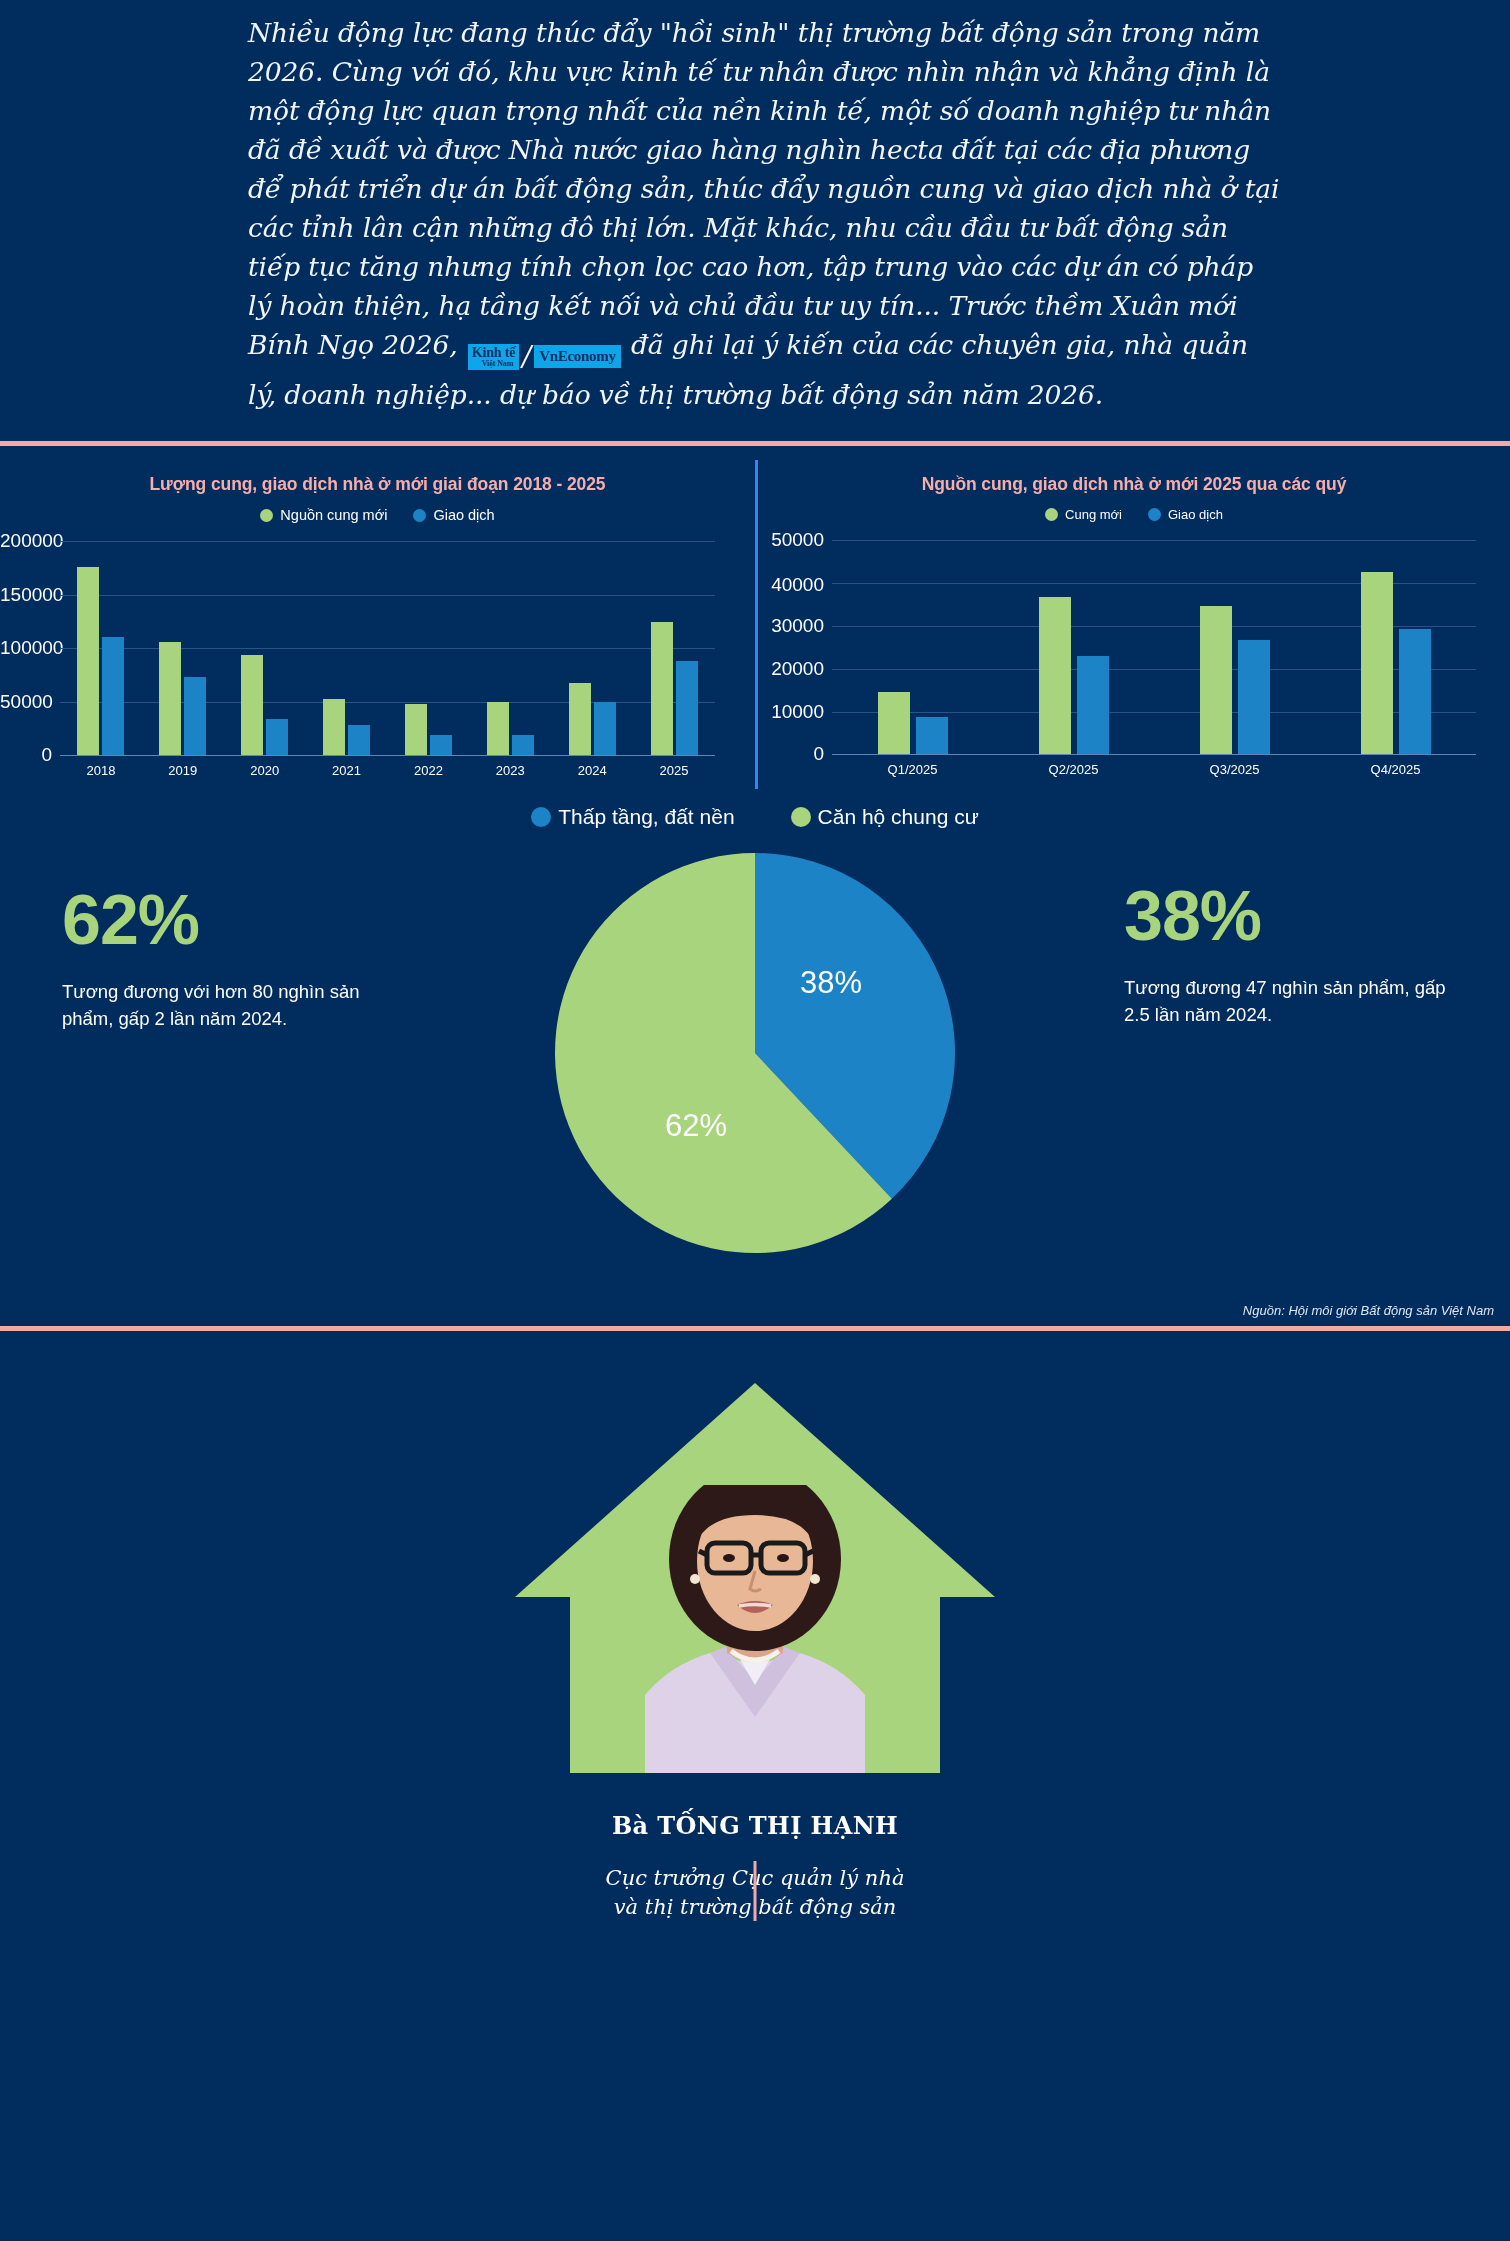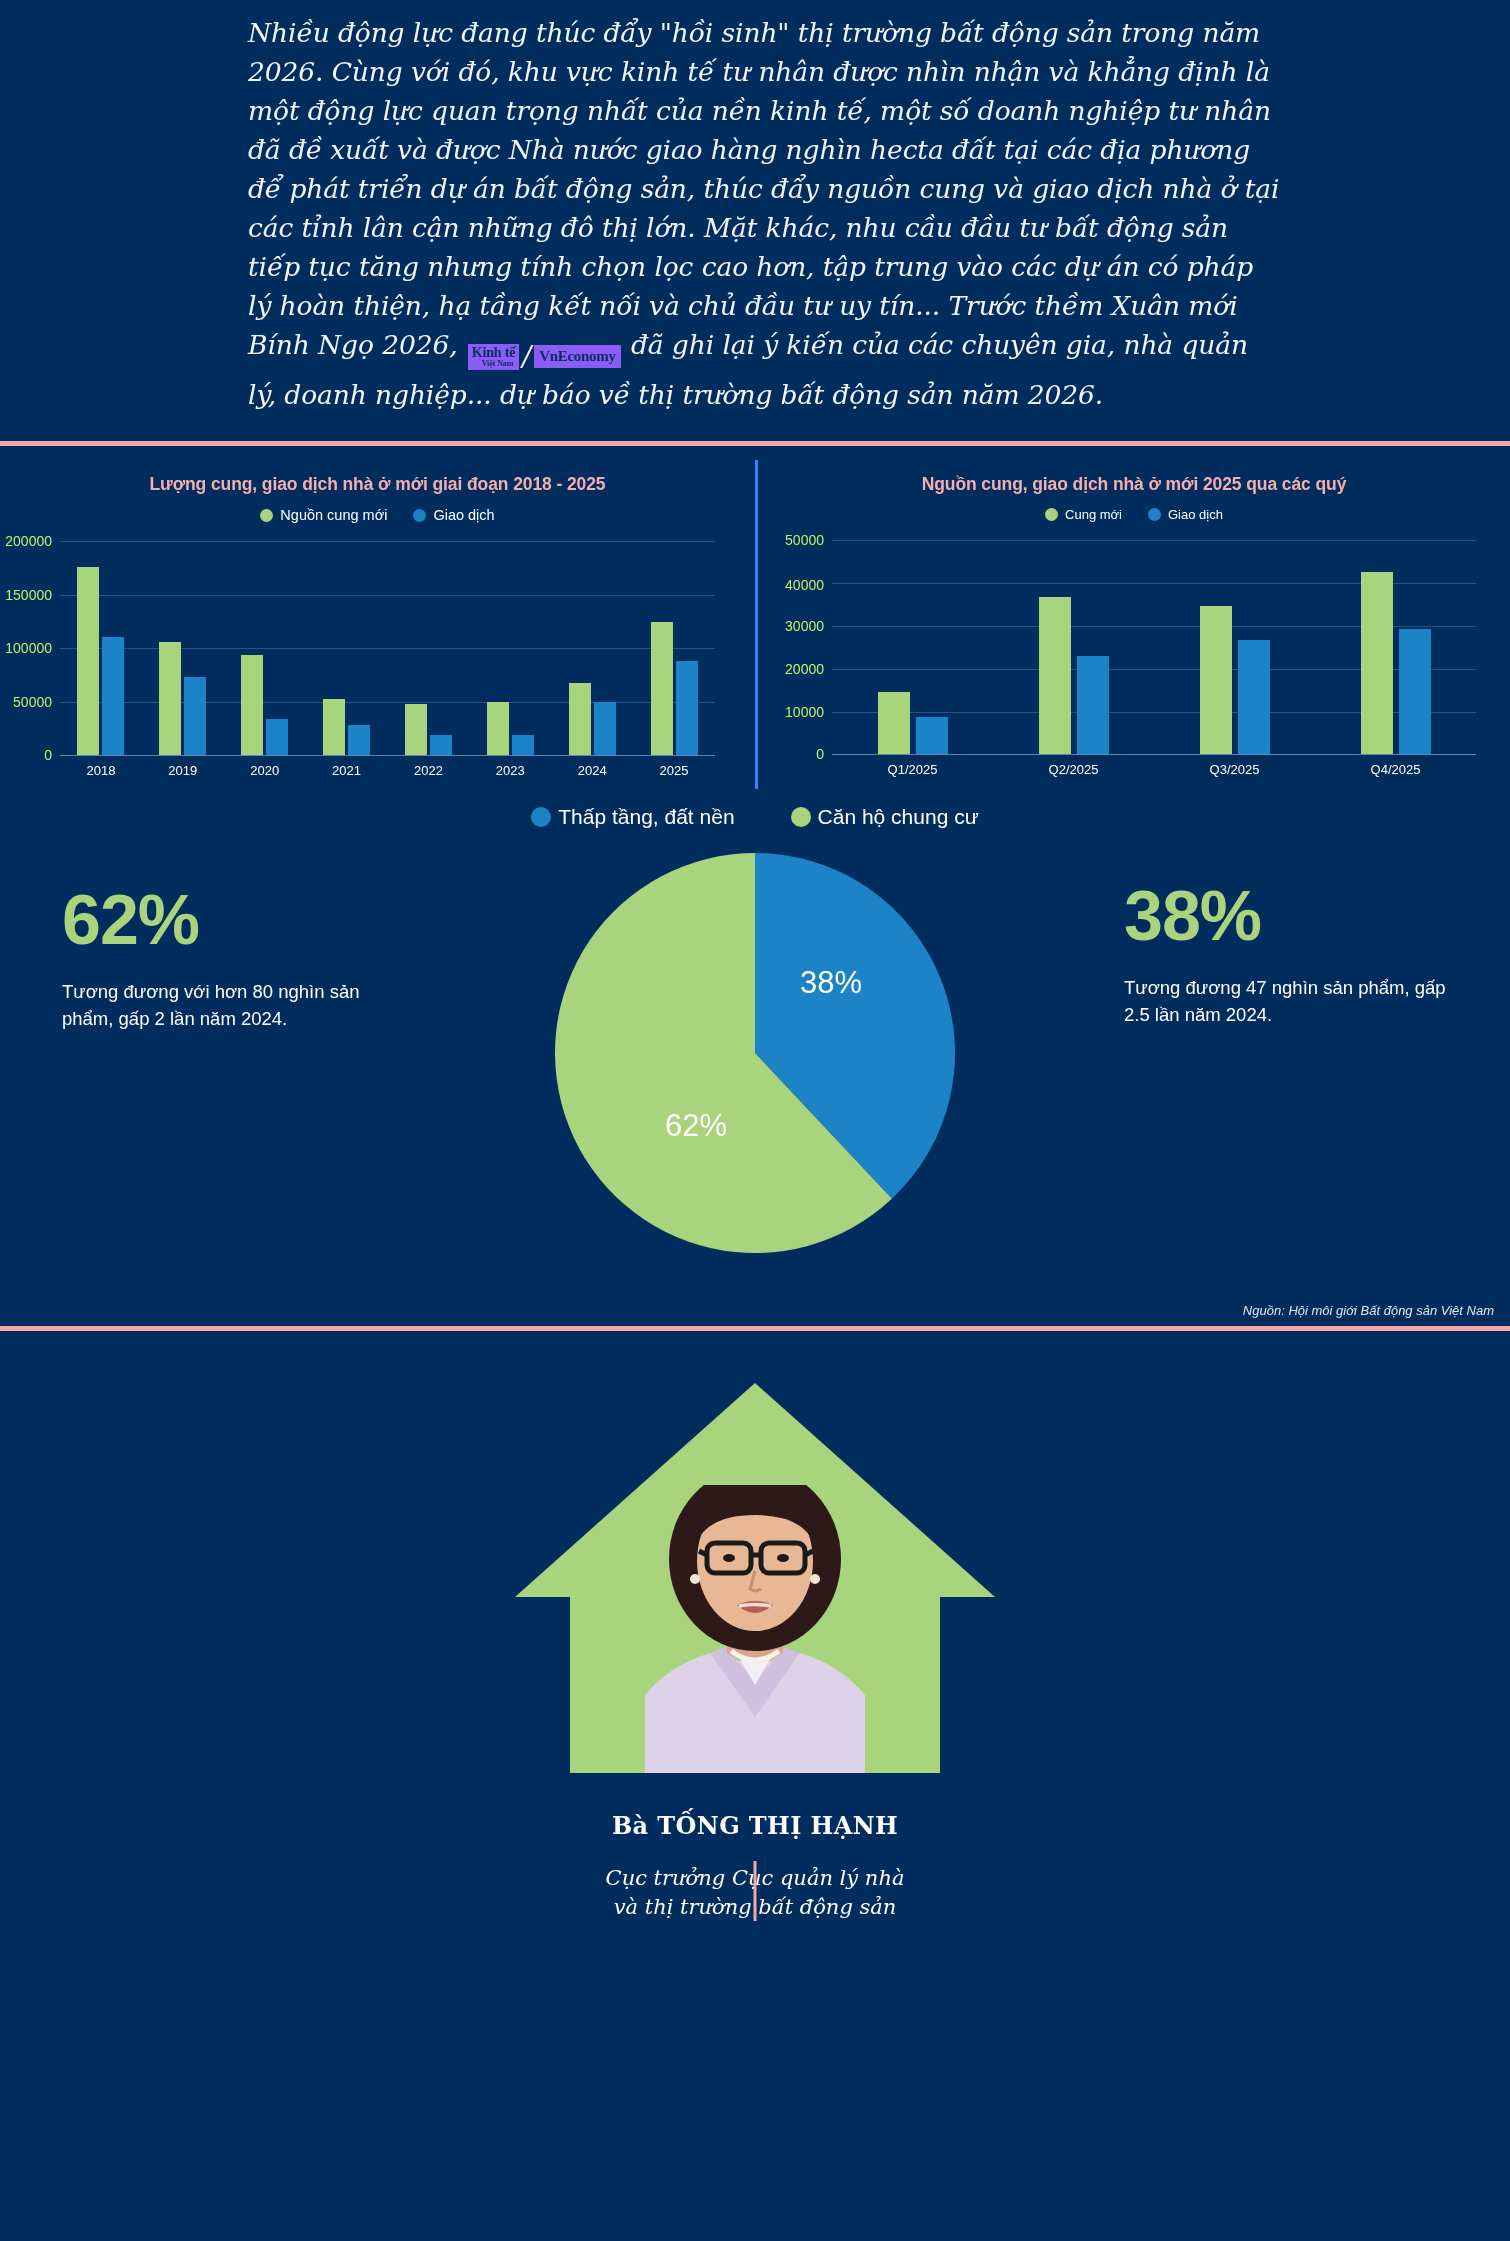--- a/index.html
+++ b/index.html
@@ -25,21 +25,21 @@
   }
   .logo-inline {
     display:inline-flex;
     align-items:center;
     vertical-align:-3px;
     gap:3px;
     font-style:normal;
     margin:0 2px;
   }
   .logo-box {
-    background:#8b5cf6;
+    background:#0ea5e9;
     color:#0b2f63;
     font-family:"Liberation Serif", serif;
     font-weight:bold;
     line-height:1;
     padding:2px 4px;
     display:inline-block;
   }
   .logo-kt { font-size:14px; text-align:center; }
   .logo-kt .l1 { display:block; font-size:14px; letter-spacing:-0.2px;}
   .logo-kt .l2 { display:block; font-size:8px; letter-spacing:-0.1px;margin-left:8px;}
@@ -70,22 +70,22 @@
   .legend-item { display:flex; align-items:center; gap:7px; }
   .legend-dot { width:13px; height:13px; border-radius:50%; display:block; }
   .legend-label { font-size:14.5px; color:#ffffff; }
 
   .plot {
     position:relative;
     margin-top:6px;
   }
   .plot .axis-label {
     position:absolute;
-    font-size:14px;
-    color:#bef264;
+    font-size:19px;
+    color:#ffffff;
     text-align:right;
     transform:translateY(-50%);
   }
   .plot .grid-line {
     position:absolute;
     height:1px;
     background:#2a5287;
   }
   .bar {
     position:absolute;

